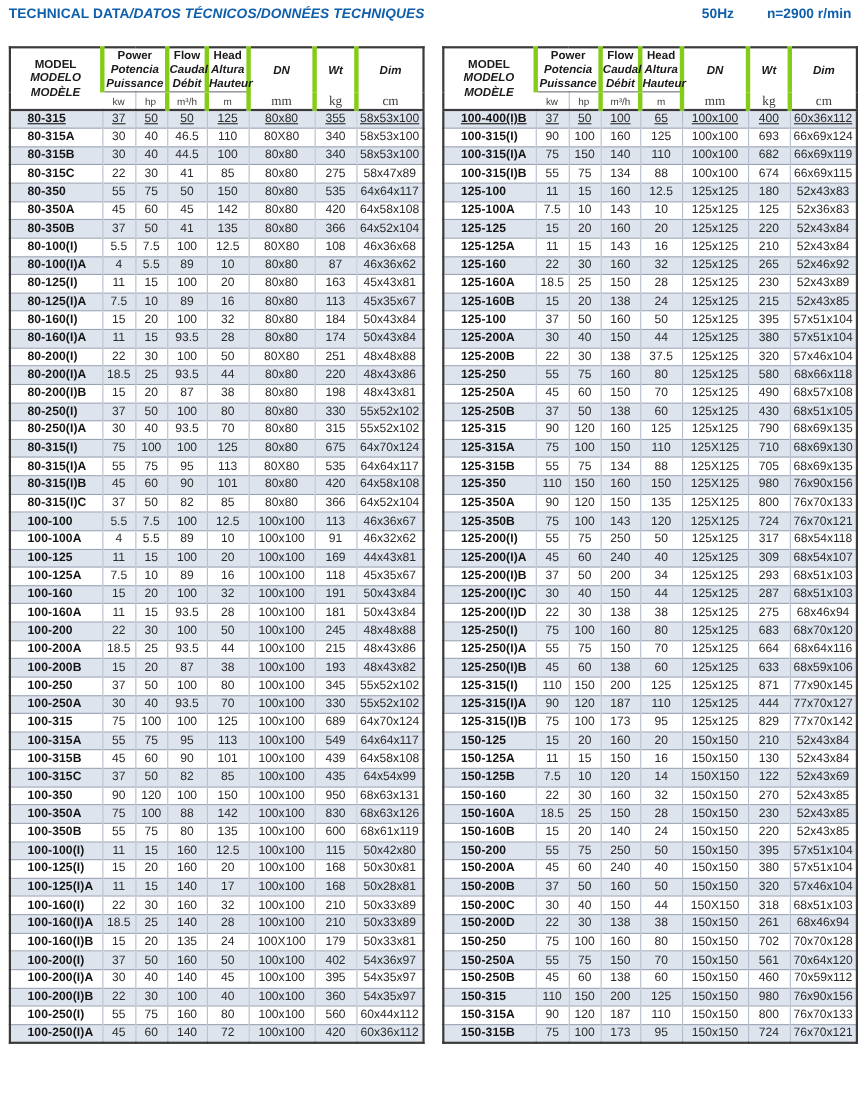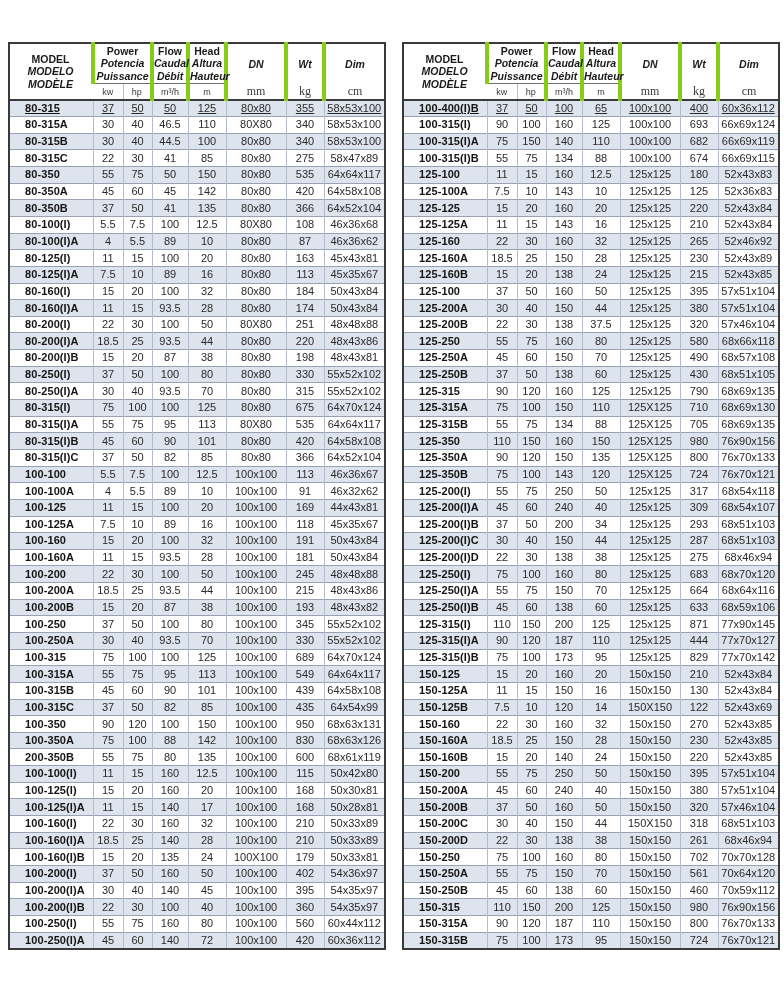--- a/index.html
+++ b/index.html
@@ -23,21 +23,21 @@
   }
   .page-title .sec { font-style: italic; }
   .page-conditions {
     font-size: 12.5px; font-weight: 700; color: #0f5fad; white-space: nowrap;
   }
   .page-conditions .freq { margin-right: 30px; }
 
   
   .tables-wrap {
     position: absolute; top: 42px; left: 8px; right: 8px;
-    display: flex; gap: 16px;
+    display: flex; gap: 16px; align-items: center;
   }
   table.spec {
     width: 376px; table-layout: fixed; border-collapse: collapse;
     border: 2px solid #3a3a3a;
     font-size: 11px;
   }
   col.c-model { width: 84px; }
   col.c-kw    { width: 30px; }
   col.c-hp    { width: 29px; }
   col.c-flow  { width: 36px; }
@@ -74,20 +74,28 @@
   tbody td.model {
     text-align: left; padding-left: 15px;
     font-weight: 700; color: #141414; letter-spacing: 0.1px;
   }
 </style>
 </head>
 <body>
 
 <div class="page">
 
+  <div class="page-header">
+    <div class="page-title">
+      <span>TECHNICAL DATA</span><span class="sec">/DATOS TÉCNICOS/DONNÉES TECHNIQUES</span>
+    </div>
+    <div class="page-conditions">
+      <span class="freq">50Hz</span><span>n=2900 r/min</span>
+    </div>
+  </div>
 
   <div class="tables-wrap">
 
     <table class="spec">
       <colgroup>
         <col class="c-model">
           <col class="c-kw">
           <col class="c-hp">
           <col class="c-flow">
         <col class="c-head">
@@ -522,21 +530,21 @@
             <td class="model">100-350A</td>
             <td>75</td>
             <td>100</td>
             <td>88</td>
             <td>142</td>
             <td>100x100</td>
             <td>830</td>
             <td>68x63x126</td>
           </tr>
           <tr>
-            <td class="model">200-350B</td>
+            <td class="model">100-350B</td>
             <td>55</td>
             <td>75</td>
             <td>80</td>
             <td>135</td>
             <td>100x100</td>
             <td>600</td>
             <td>68x61x119</td>
           </tr>
           <tr>
             <td class="model">100-100(I)</td>

